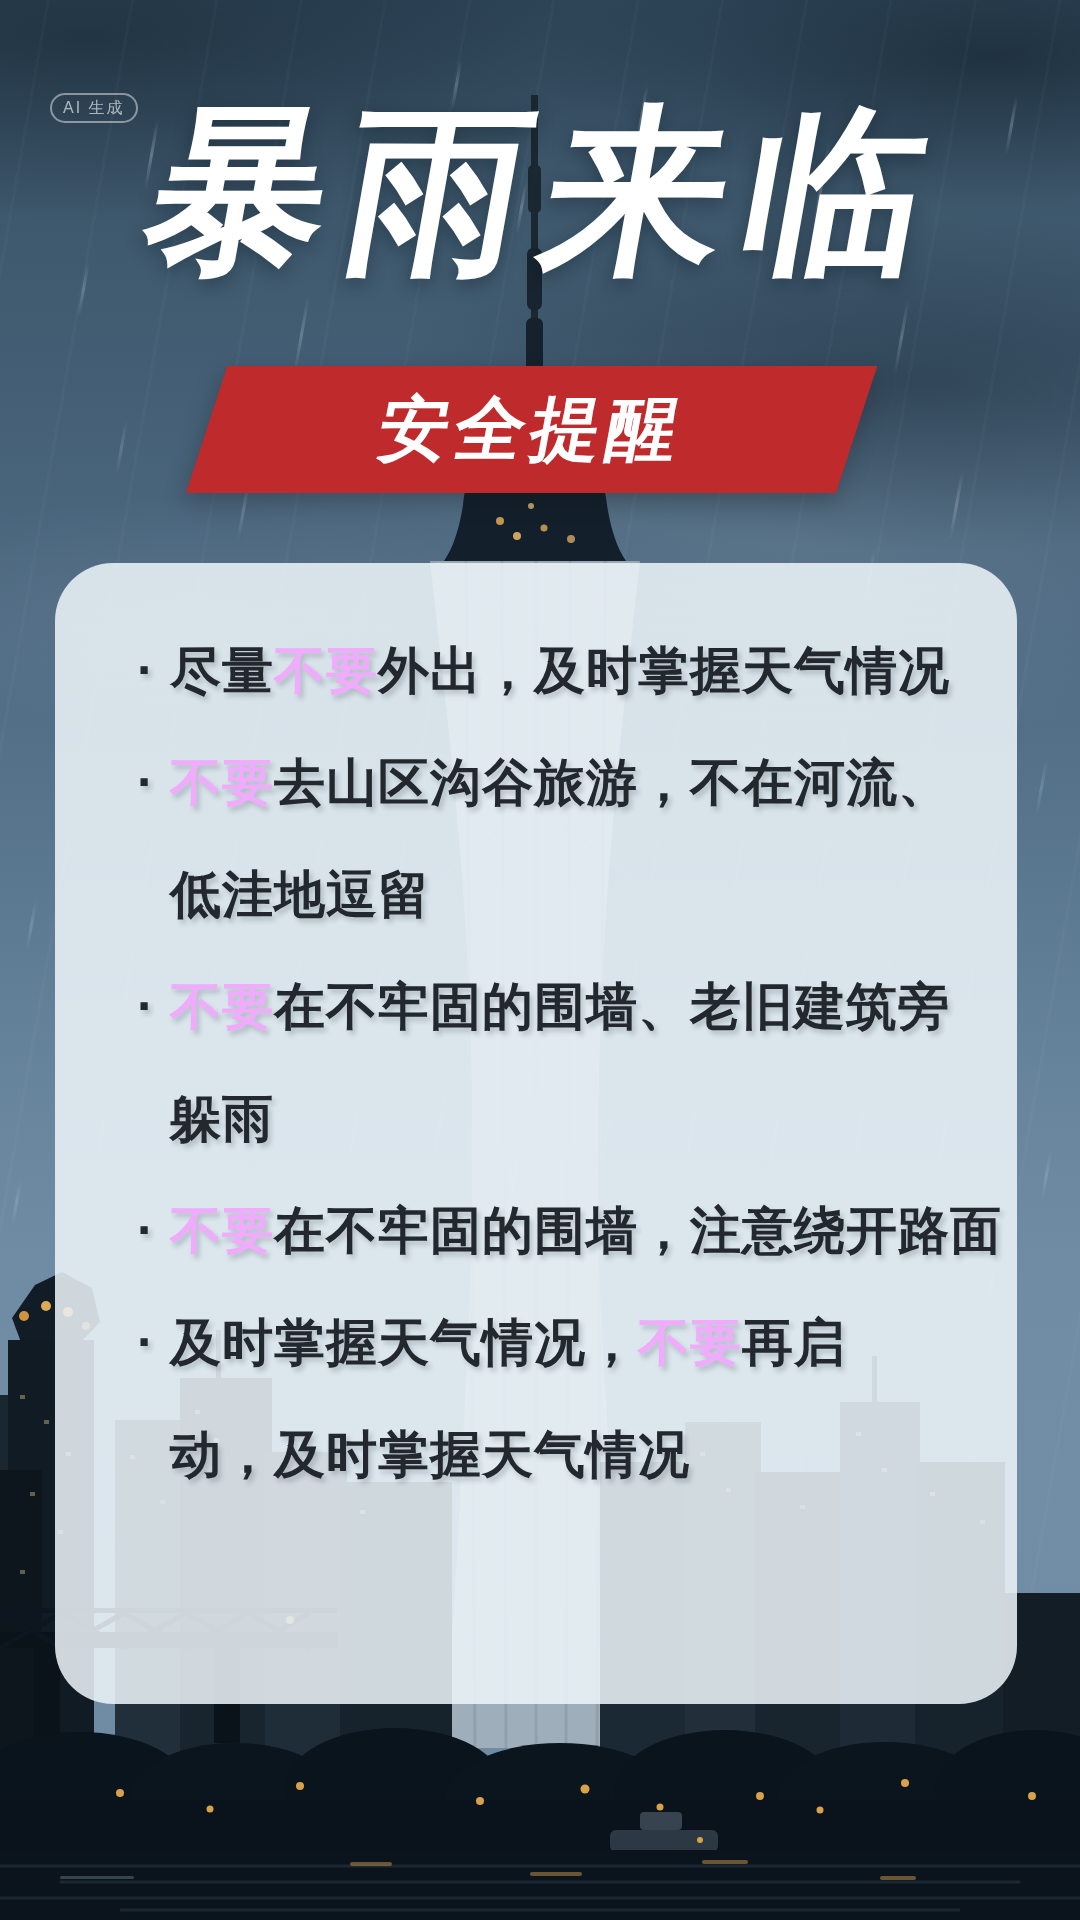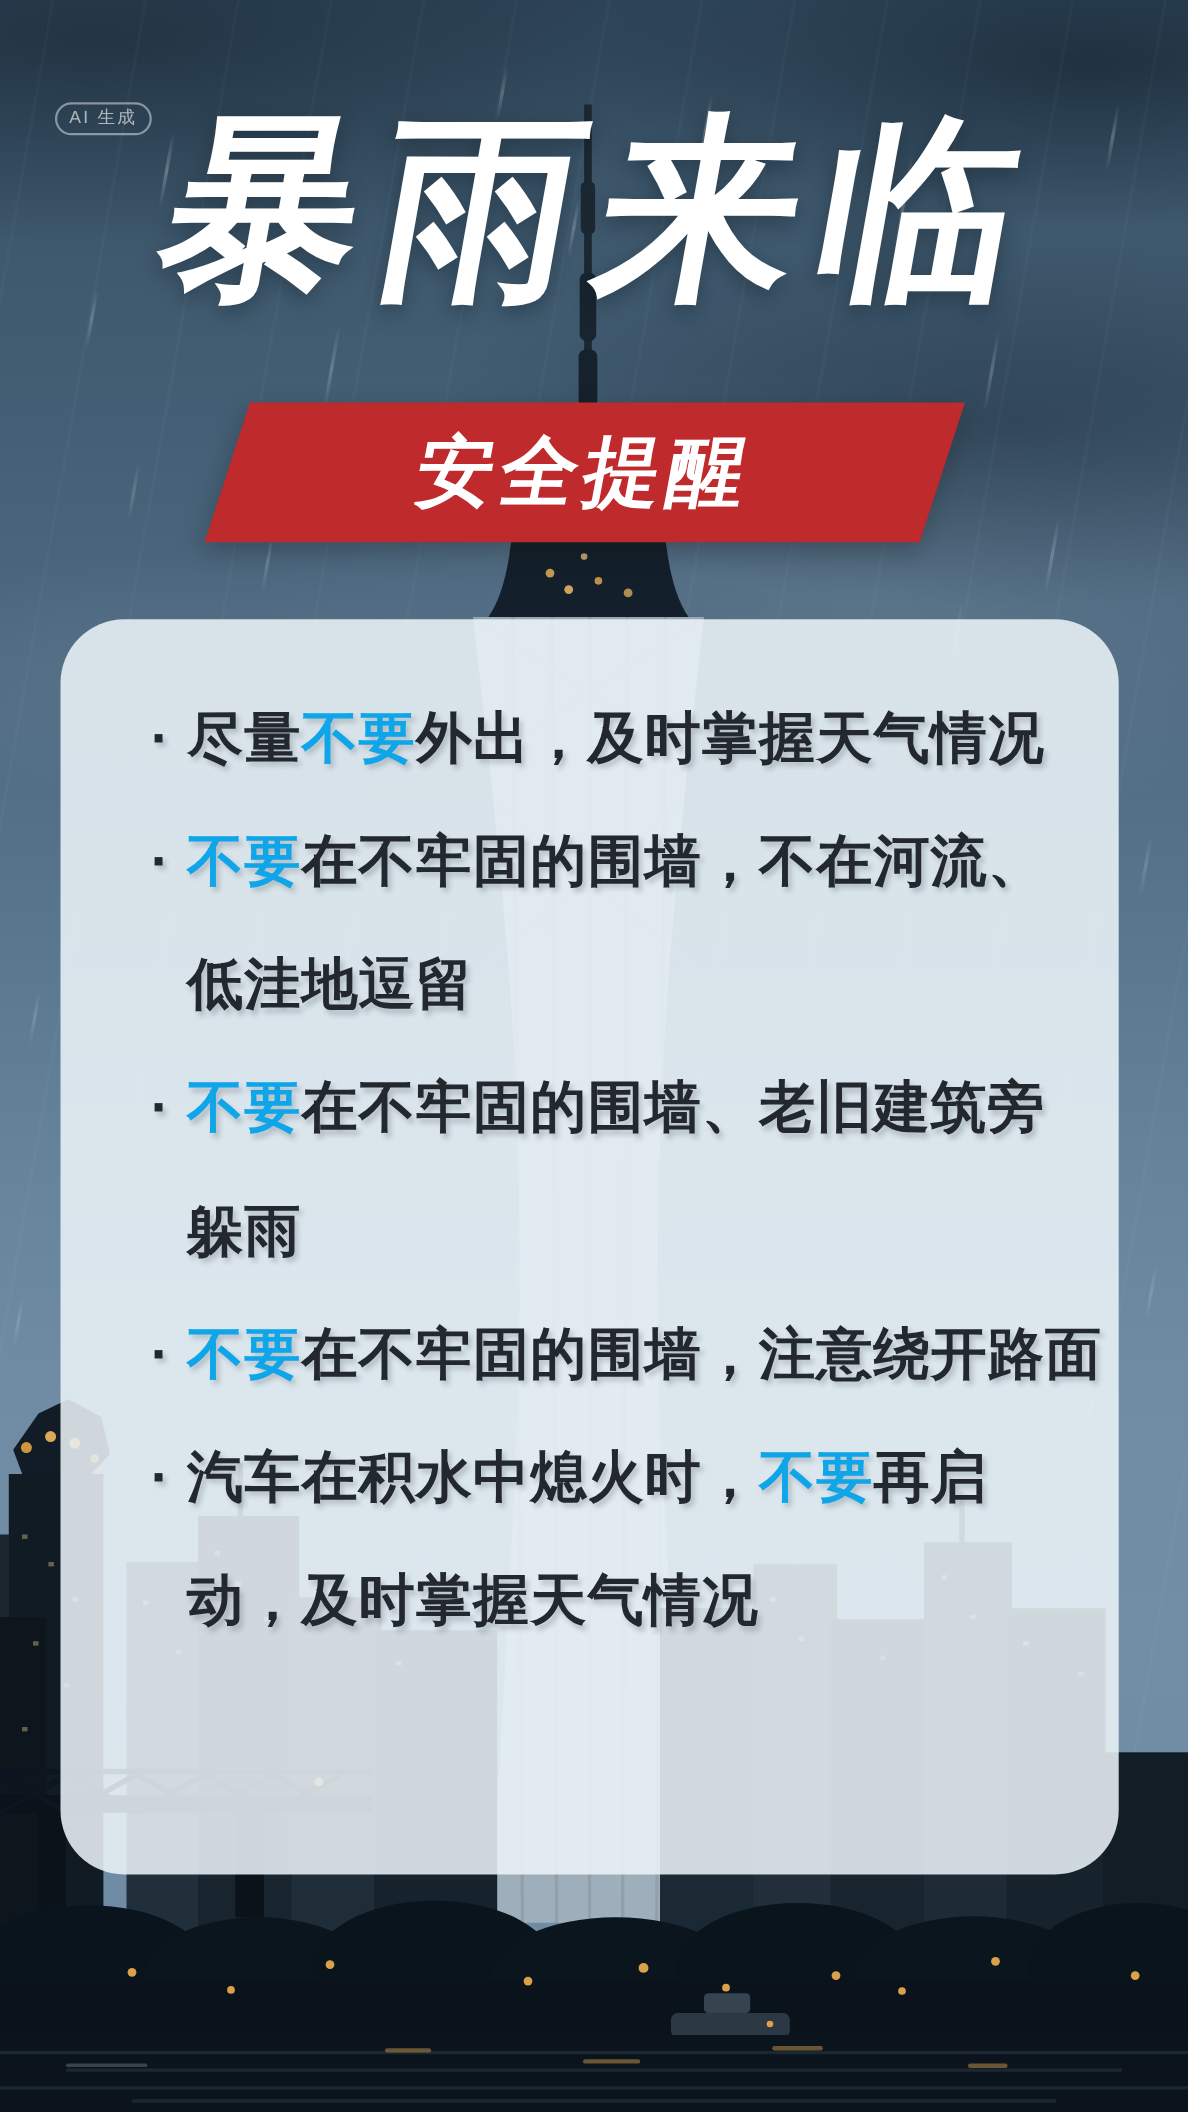--- a/index.html
+++ b/index.html
@@ -26,21 +26,21 @@
   
   .card{
     position:absolute;left:55px;top:563px;width:962px;height:1141px;
     background:rgba(236,243,248,.87);border-radius:58px;
     box-sizing:border-box;padding-top:52px;
   }
   .tip-line{position:relative;height:112px;line-height:112px;padding-left:115px;
     font-size:51px;font-weight:900;color:#22282d;letter-spacing:1px;white-space:nowrap;
     text-shadow:3px 4px 5px rgba(35,48,60,.22);}
   .tip-line .dot{position:absolute;left:82px;top:0;font-weight:900;}
-  .tip-line .red{color:#0ea5e9;}
+  .tip-line .red{color:#f0abfc;}
   
   .title{
     position:absolute;left:0;right:0;top:96px;text-align:center;
     font-size:181px;line-height:190px;font-weight:900;color:#ffffff;
     letter-spacing:18px;padding-left:14px;
     text-shadow:0 6px 18px rgba(10,22,32,.35);
   }
   .title .skew{display:inline-block;transform:skewX(-10deg);}
   
   .banner{
@@ -245,32 +245,32 @@
       <rect x="60" y="1876" width="74" height="3" rx="1.5" fill="rgba(190,210,220,0.25)"></rect>
     </g>
   </svg>
 
   <div class="card">
     <div id="tips-list">
         <div>
           <div class="tip-line"><span class="dot">·</span><span>尽量</span><span class="red">不要</span><span>外出，及时掌握天气情况</span></div>
         </div>
         <div>
-          <div class="tip-line"><span class="dot">·</span><span class="red">不要</span><span>在不牢固的围墙，不在河流、</span></div>
+          <div class="tip-line"><span class="dot">·</span><span class="red">不要</span><span>去山区沟谷旅游，不在河流、</span></div>
           <div class="tip-line"><span>低洼地逗留</span></div>
         </div>
         <div>
           <div class="tip-line"><span class="dot">·</span><span class="red">不要</span><span>在不牢固的围墙、老旧建筑旁</span></div>
           <div class="tip-line"><span>躲雨</span></div>
         </div>
         <div>
           <div class="tip-line"><span class="dot">·</span><span class="red">不要</span><span>在不牢固的围墙，注意绕开路面</span></div>
         </div>
         <div>
-          <div class="tip-line"><span class="dot">·</span><span>汽车在积水中熄火时，</span><span class="red">不要</span><span>再启</span></div>
+          <div class="tip-line"><span class="dot">·</span><span>及时掌握天气情况，</span><span class="red">不要</span><span>再启</span></div>
           <div class="tip-line"><span>动，及时掌握天气情况</span></div>
         </div>
       </div>
   </div>
 
   <div class="ai-badge">
     <span>AI 生成</span>
   </div>
 
   <div class="title">

